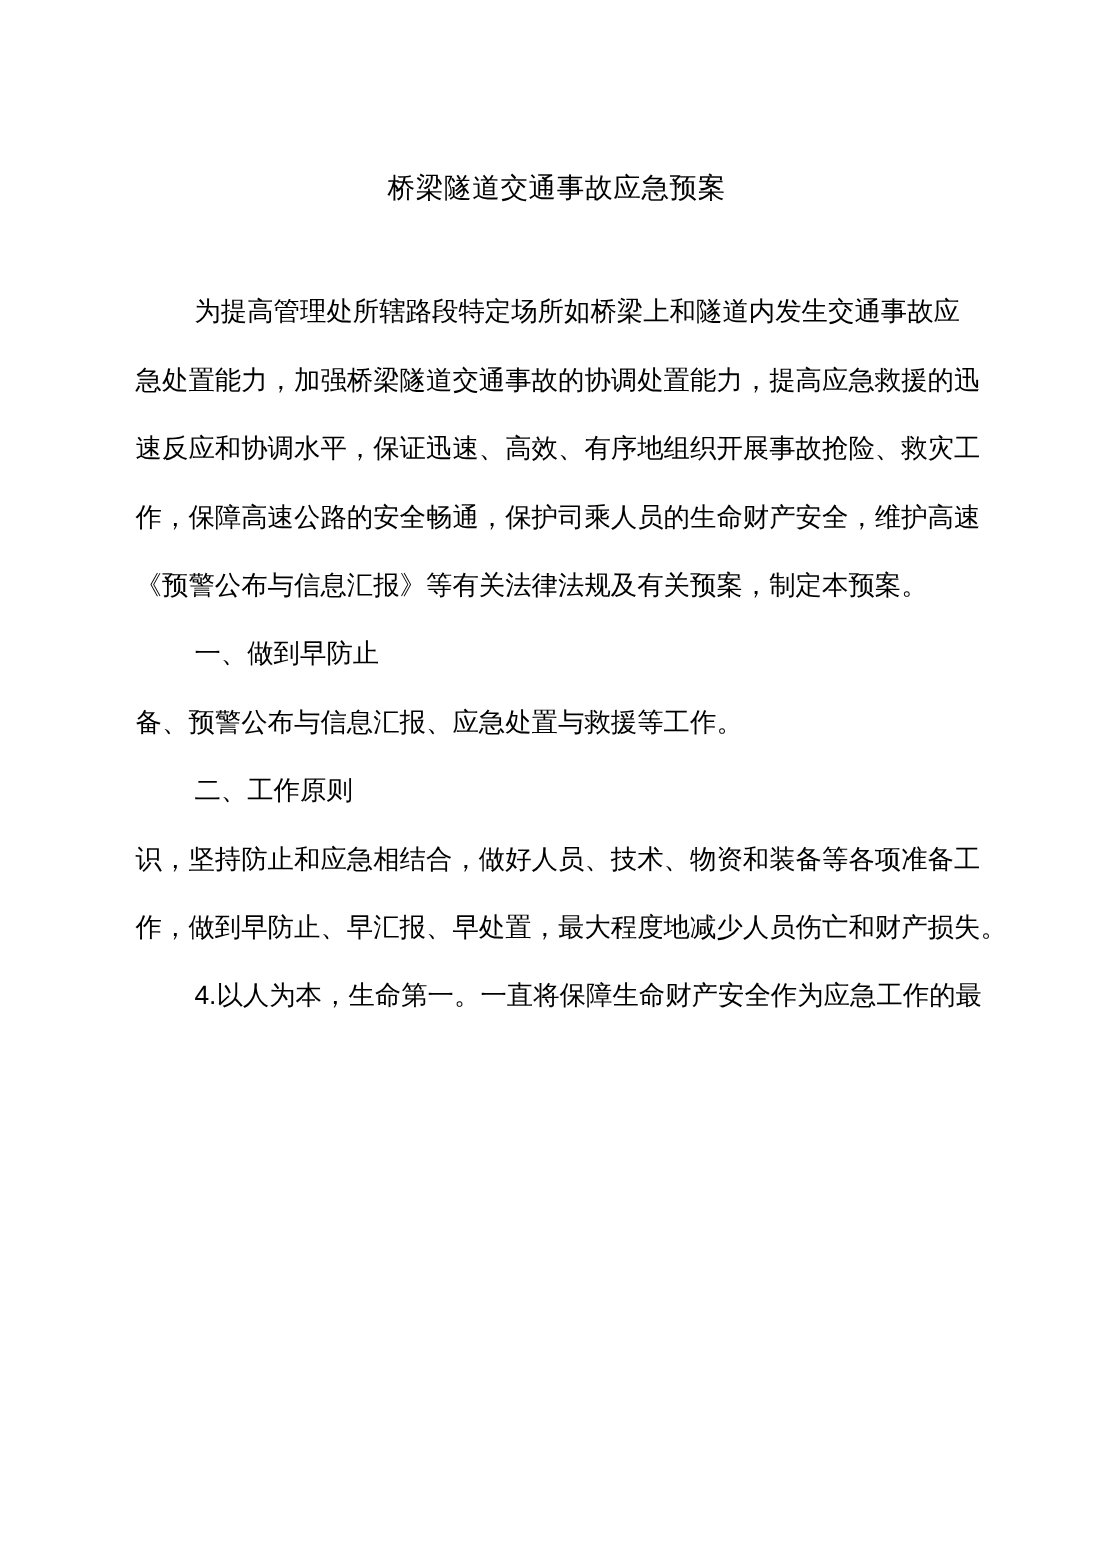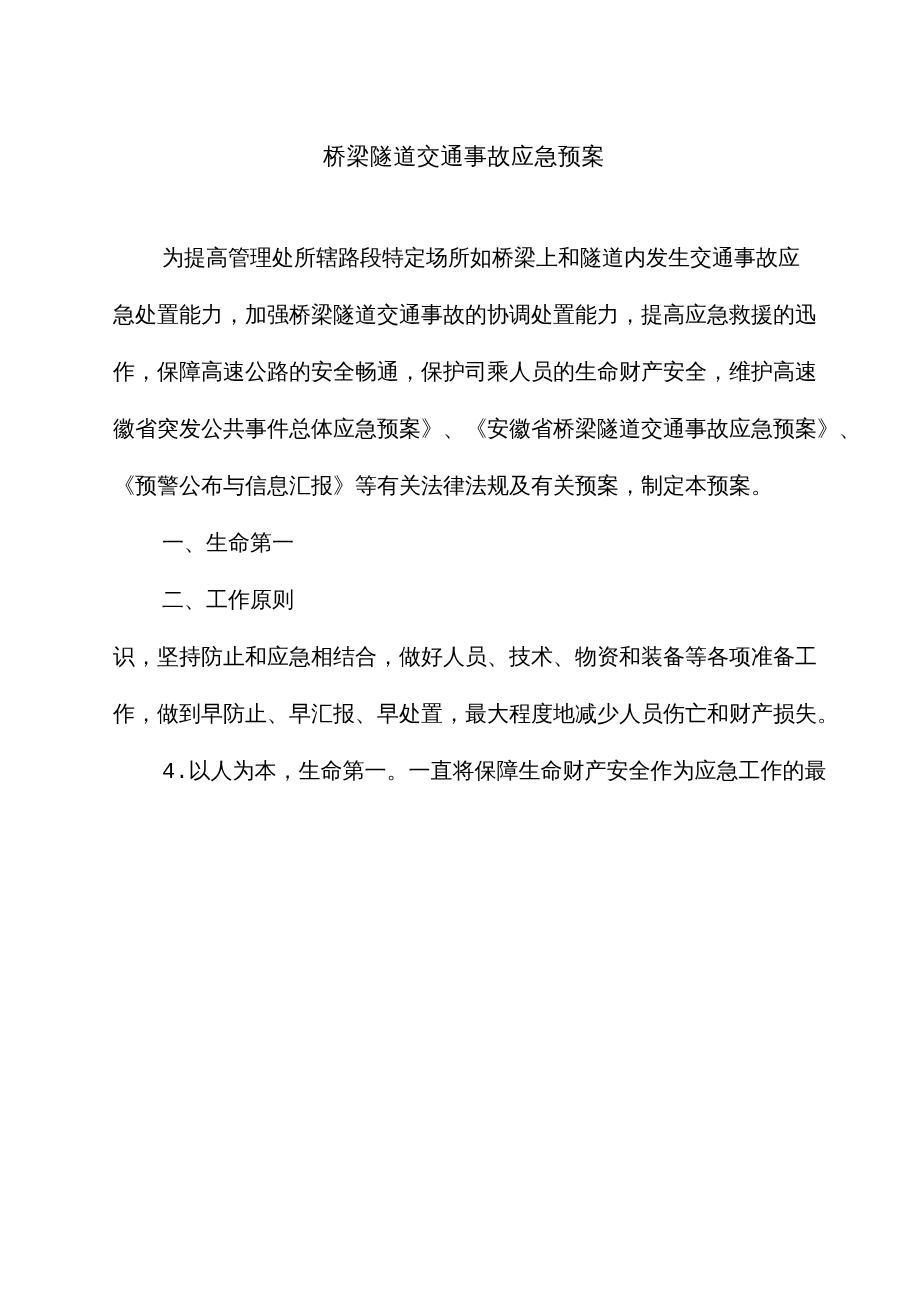--- a/index.html
+++ b/index.html
@@ -39,39 +39,39 @@
     letter-spacing: 0.5px;
     color: #000000;
   }
   .line {
     height: 57px;
     line-height: 28px;
     font-size: 22px;
     letter-spacing: 0px;
     white-space: nowrap;
     color: #000000;
-    font-family: Liberation Mono, monospace;
   }
   .indent {
     text-indent: 49px;
   }
 </style>
 </head>
 <body>
 
 <div class="page">
   <div class="content">
 
     <h1 class="doc-title">桥梁隧道交通事故应急预案</h1>
 
     <div class="line indent">为提高管理处所辖路段特定场所如桥梁上和隧道内发生交通事故应</div>
     <div class="line">急处置能力，加强桥梁隧道交通事故的协调处置能力，提高应急救援的迅</div>
+    <div class="line">速反应和协调水平，保证迅速、高效、有序地组织开展事故抢险、救灾工</div>
     <div class="line">作，保障高速公路的安全畅通，保护司乘人员的生命财产安全，维护高速</div>
-    <div class="line">徽省突发公共事件总体应急预案》、《安徽省桥梁隧道交通事故应急预案》、</div>
     <div class="line">《预警公布与信息汇报》等有关法律法规及有关预案，制定本预案。</div>
-    <div class="line indent">一、生命第一</div>
+    <div class="line indent">一、做到早防止</div>
+    <div class="line">备、预警公布与信息汇报、应急处置与救援等工作。</div>
     <div class="line indent">二、工作原则</div>
     <div class="line">识，坚持防止和应急相结合，做好人员、技术、物资和装备等各项准备工</div>
     <div class="line">作，做到早防止、早汇报、早处置，最大程度地减少人员伤亡和财产损失。</div>
     <div class="line indent">4.以人为本，生命第一。一直将保障生命财产安全作为应急工作的最</div>
 
   </div>
 </div>
 
 </body></html>

